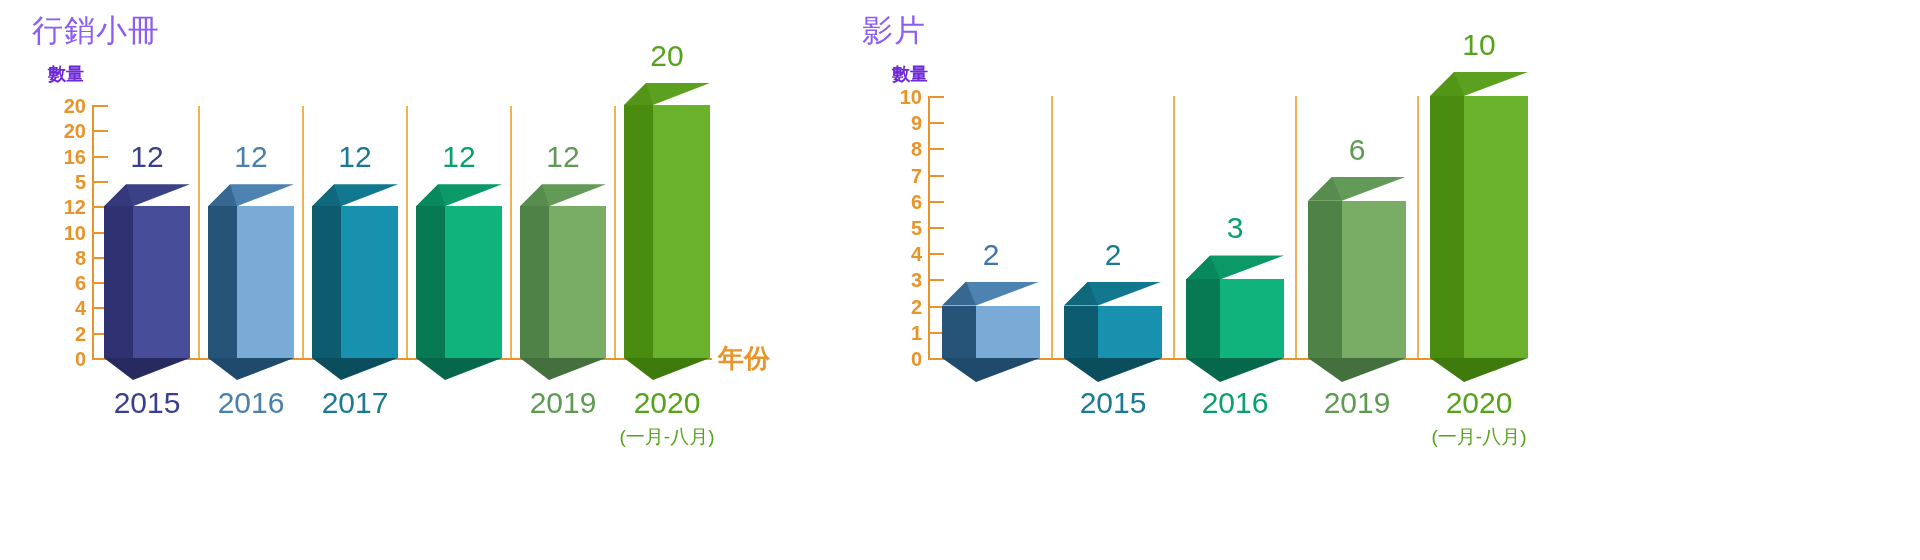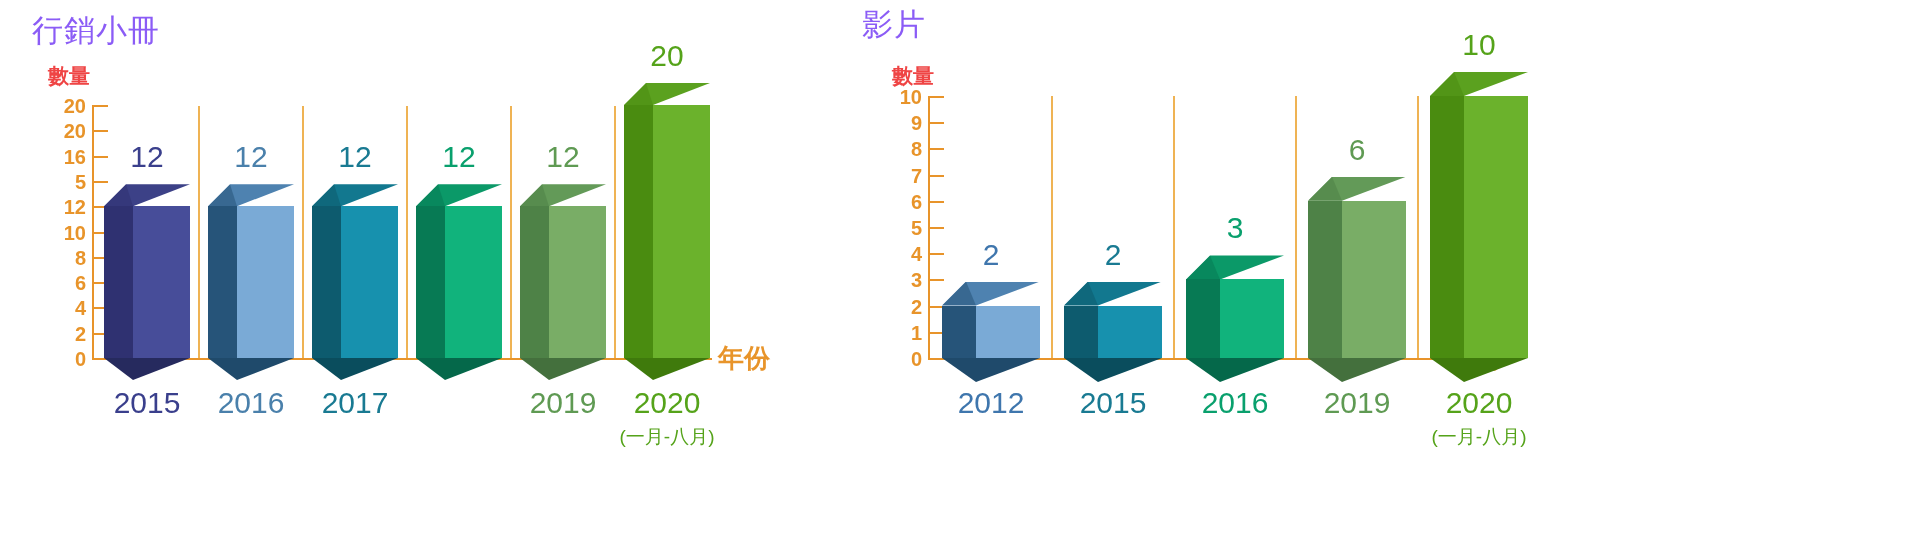--- a/index.html
+++ b/index.html
@@ -30,23 +30,23 @@
   .chart-title {
     position: absolute;
     font-size: 31px;
     color: #8b5cf6;
     font-weight: 400;
     white-space: nowrap;
     letter-spacing: 1px;
   }
   .axis-unit-label {
     position: absolute;
-    font-size: 21px;
+    font-size: 18px;
     font-weight: bold;
-    color: #ef4444;
+    color: #6d28d9;
     white-space: nowrap;
   }
   .axis-x-label {
     position: absolute;
     font-size: 26px;
     font-weight: bold;
     color: #e8942a;
     white-space: nowrap;
   }
   .plot {
@@ -229,21 +229,21 @@
             <div style="position: absolute; inset: 0px; background: rgb(107, 178, 44); clip-path: polygon(33.72% 100%, 100% 0%, 100% 0%);"></div>
           </div>
         </div>
         <div class="bar-value" style="left: 604px; top: 39px; width: 126px; color: rgb(85, 163, 26);">20</div>
         <div class="cat-label" style="left: 598px; top: 386px; width: 138px; color: rgb(85, 163, 26);">2020</div>
         <div class="cat-sublabel" style="left: 584px; top: 424px; width: 166px; color: rgb(85, 163, 26);">(一月-八月)</div>
       </div>
   </div>
 
   <div class="panel" id="panel-videos">
-    <div class="chart-title" id="title-2" style="left:32px; top:4px;">影片</div>
+    <div class="chart-title" id="title-2" style="left:32px; top:10px;">影片</div>
     <div class="axis-unit-label" id="yunit-2" style="left:62px; top:62px;">數量</div>
     <div class="axis-x-label" id="xunit-2" style="left:620px; top:341px;">年份</div>
     <div class="plot" id="plot-2" style="left:0px; top:0px; width:1090px; height:560px;">
         <div class="y-axis-line" style="left: 98px; top: 96px; height: 264px;"></div>
         <div class="x-axis-line" style="left: 98px; top: 358px; width: 518px;"></div>
         <div class="tick-mark" style="left: 98px; top: 96px;"></div>
         <div class="tick-label" style="left: 50px; top: 97px; width: 42px;">10</div>
         <div class="tick-mark" style="left: 98px; top: 122.2px;"></div>
         <div class="tick-label" style="left: 50px; top: 123.2px; width: 42px;">9</div>
         <div class="tick-mark" style="left: 98px; top: 148.4px;"></div>
@@ -267,21 +267,20 @@
           <div class="bar-left" style="width: 34px; background: rgb(38, 84, 121);"></div>
           <div class="bar-right" style="width: 64px; background: rgb(122, 170, 214);"></div>
           <div class="bar-top" style="height: 24px; top: -24px; left: 0px; background: rgb(78, 130, 176); clip-path: polygon(0% 100%, 24.49% 0%, 100% 0%, 34.69% 100%);">
             <div style="position: absolute; inset: 0px; background: rgb(38, 84, 121); opacity: 0.55; clip-path: polygon(0% 100%, 24.49% 0%, 34.69% 100%);"></div>
           </div>
           <div class="bar-bottom" style="height: 24px; background: rgb(31, 74, 107); clip-path: polygon(0% 0%, 34.69% 100%, 100% 0%);">
             <div style="position: absolute; inset: 0px; background: rgb(122, 170, 214); clip-path: polygon(34.69% 100%, 100% 0%, 100% 0%);"></div>
           </div>
         </div>
         <div class="bar-value" style="left: 92px; top: 237.6px; width: 138px; color: rgb(63, 118, 173);">2</div>
-        <div class="cat-label" style="left: 86px; top: 386px; width: 150px; color: rgb(63, 118, 173);">2012</div>
         <div class="separator" style="left: 221px; top: 96px; height: 262px;"></div>
         <div class="bar3d" style="left: 234px; top: 305.6px; height: 52.4px; width: 98px;">
           <div class="bar-left" style="width: 34px; background: rgb(13, 91, 110);"></div>
           <div class="bar-right" style="width: 64px; background: rgb(23, 145, 174);"></div>
           <div class="bar-top" style="height: 24px; top: -24px; left: 0px; background: rgb(18, 120, 143); clip-path: polygon(0% 100%, 24.49% 0%, 100% 0%, 34.69% 100%);">
             <div style="position: absolute; inset: 0px; background: rgb(13, 91, 110); opacity: 0.55; clip-path: polygon(0% 100%, 24.49% 0%, 34.69% 100%);"></div>
           </div>
           <div class="bar-bottom" style="height: 24px; background: rgb(10, 77, 93); clip-path: polygon(0% 0%, 34.69% 100%, 100% 0%);">
             <div style="position: absolute; inset: 0px; background: rgb(23, 145, 174); clip-path: polygon(34.69% 100%, 100% 0%, 100% 0%);"></div>
           </div>

